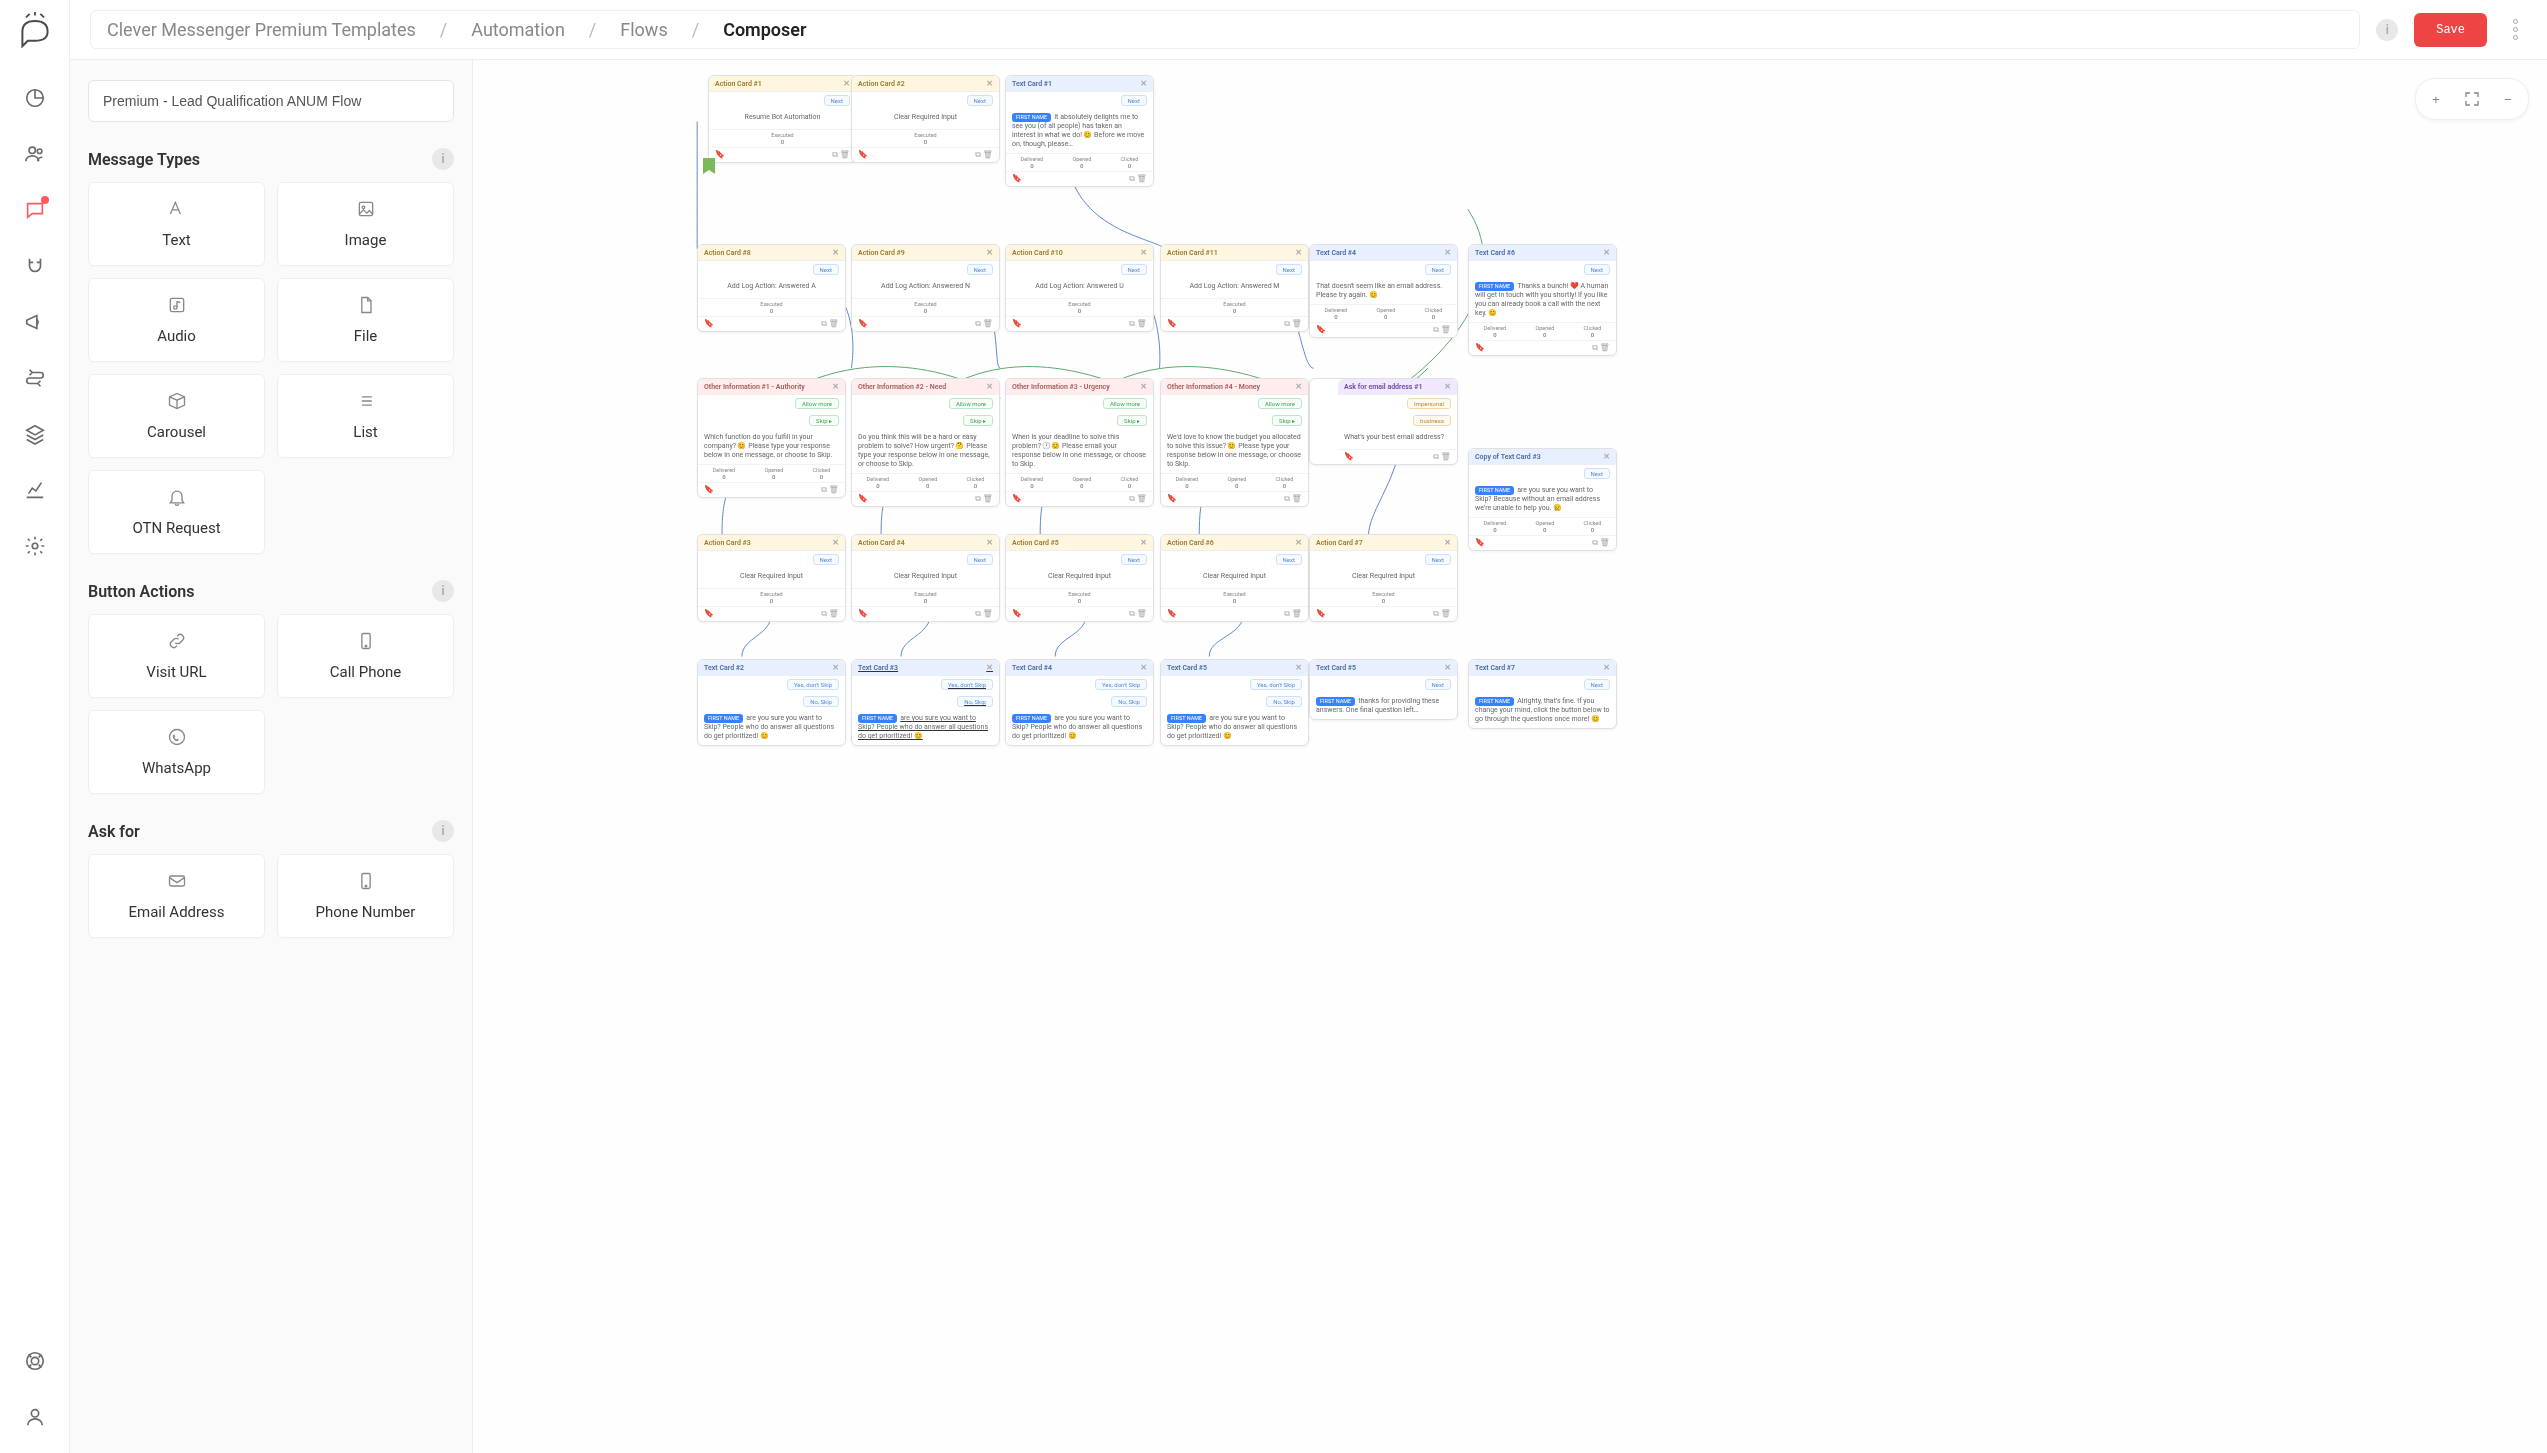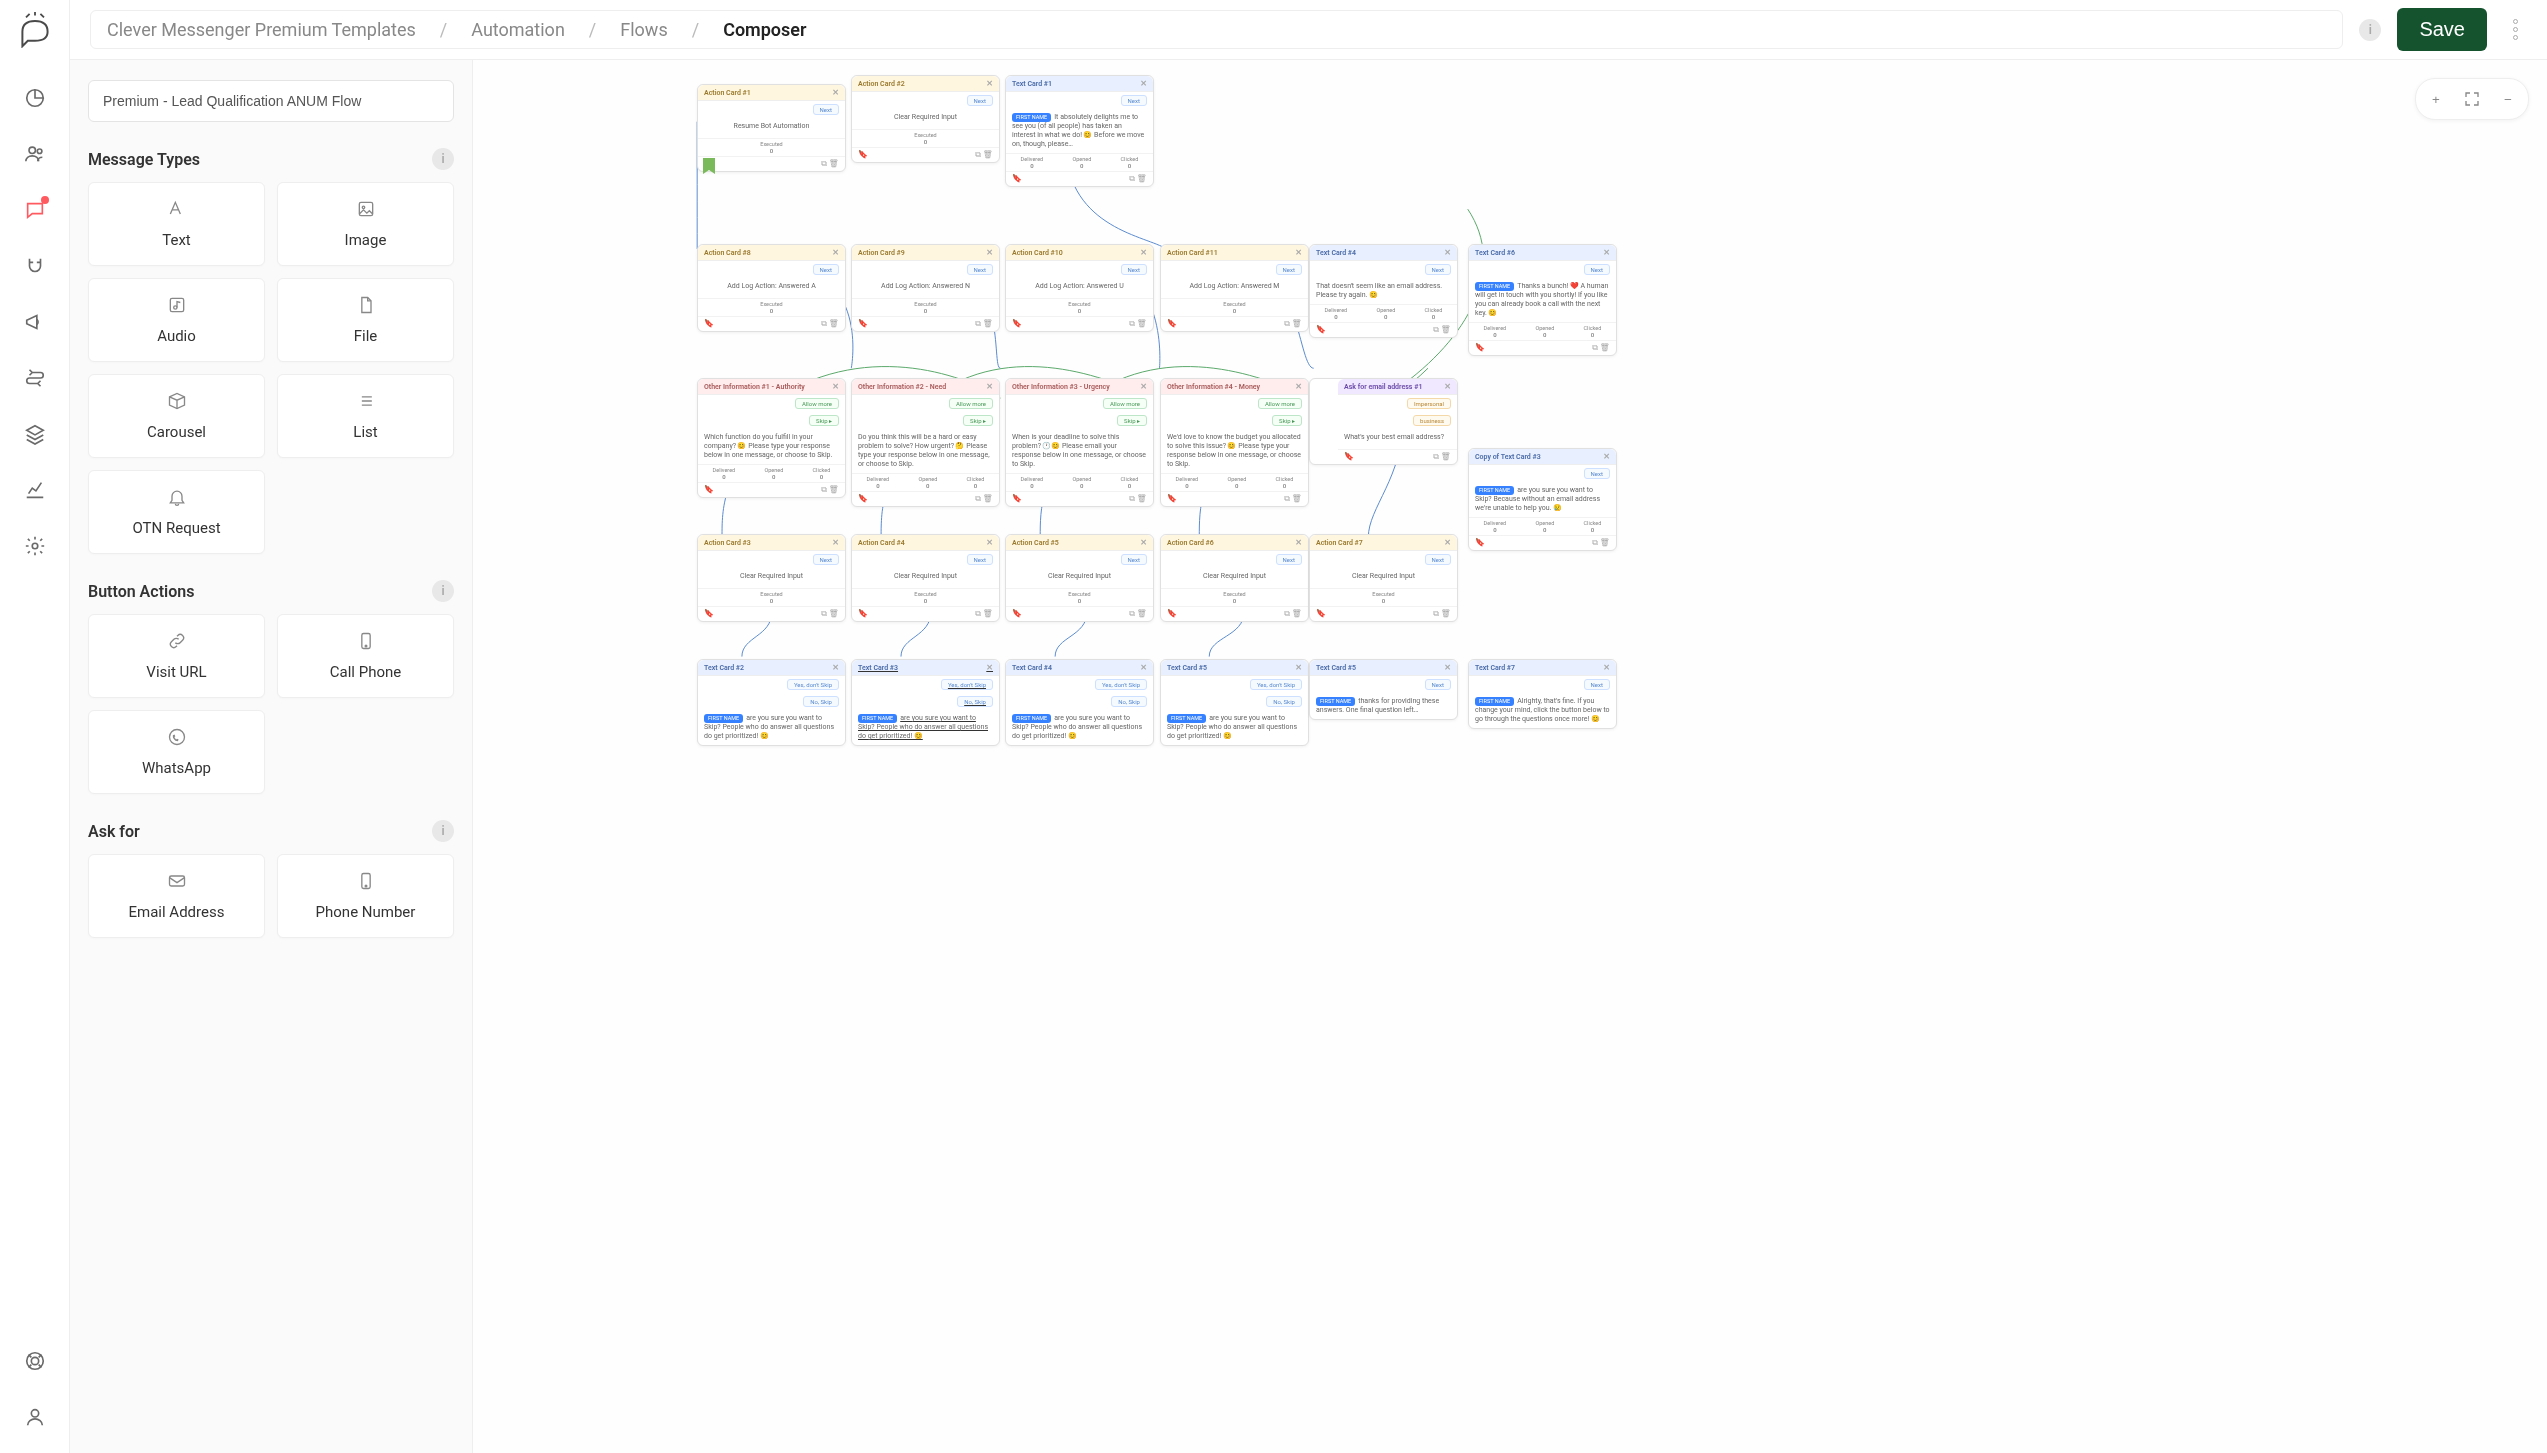--- a/index.html
+++ b/index.html
@@ -10,21 +10,21 @@
 .leftrail .navitem { width: 40px; height: 40px; display:flex; align-items:center; justify-content:center; margin-bottom: 16px; border-radius: 6px; cursor:pointer; color:#6a6a6a; position:relative; }
 .leftrail .spacer { flex:1; }
 .dot { position:absolute; top:6px; right:6px; width:8px; height:8px; background:#ff5a5f; border-radius:50%; }
 .main { flex:1; display:flex; flex-direction:column; }
 .topbar { height:60px; border-bottom:1px solid #eee; display:flex; align-items:center; padding:0 20px; gap:16px; background:#fff; }
 .breadcrumb { flex:1; display:flex; align-items:center; gap:24px; border:1px solid #eee; border-radius:6px; padding:8px 16px; background:#fff; font-size:18px; }
 .breadcrumb .crumb { color:#888; cursor:pointer; }
 .breadcrumb .crumb.active { color:#222; font-weight:600; }
 .breadcrumb .sep { color:#bbb; }
 .info-dot { width:22px; height:22px; border-radius:50%; background:#e8e8e8; color:#aaa; display:flex; align-items:center; justify-content:center; font-size:12px; font-weight:600; cursor:pointer; }
-.save-btn { background:#14532d; color:#fff; border:none; padding:10px 22px; border-radius:6px; font-size:20px; font-weight:500; cursor:pointer; }
+.save-btn { background:#ef4444; color:#fff; border:none; padding:10px 22px; border-radius:6px; font-size:12px; font-weight:500; cursor:pointer;font-family:Liberation Mono, monospace; }
 .more-btn { width:24px; height:30px; display:flex; flex-direction:column; align-items:center; justify-content:center; gap:3px; cursor:pointer; }
 .more-btn span { width:5px; height:5px; border:1px solid #aaa; border-radius:50%; }
 .workspace { flex:1; display:flex; overflow:hidden; }
 .palette { width:403px; background:#fafafa; border-right:1px solid #eee; padding:20px 18px; overflow-y:auto; }
 .flowname { width:100%; border:1px solid #e4e4e4; border-radius:6px; padding:12px 14px; font-size:14px; color:#555; background:#fff; }
 .section-title { display:flex; align-items:center; justify-content:space-between; margin-top:26px; margin-bottom:12px; }
 .section-title h3 { font-size:16px; font-weight:600; color:#333; }
 .palette-grid { display:grid; grid-template-columns:1fr 1fr; gap:12px; }
 .palette-item { background:#fff; border:1px solid #eee; border-radius:6px; padding:16px 8px; display:flex; flex-direction:column; align-items:center; gap:8px; cursor:pointer; box-shadow: 0 1px 2px rgba(0,0,0,0.02); }
 .palette-item .picon { color:#888; }
@@ -286,21 +286,21 @@
             <path d="M775 555 C775 580 740 580 740 600"></path>
             <path d="M935 360 C935 420 900 450 900 480"></path>
             <path d="M305 340 C400 280 500 320 530 340" stroke="#5aa86a"></path>
             <path d="M460 340 C540 280 640 320 680 340" stroke="#5aa86a"></path>
             <path d="M617 340 C700 280 800 320 840 340" stroke="#5aa86a"></path>
             <path d="M775 420 C850 380 920 350 960 310" stroke="#5aa86a"></path>
             <path d="M930 330 C1000 280 1040 210 1000 150" stroke="#5aa86a"></path>
           </g>
         </svg>
 
-        <div class="node action" style="left:224px; top:15px;margin-top:9px;">
+        <div class="node action" style="left:235px; top:15px;">
           <div class="nhead">
               <span>Action Card #1</span>
               <span class="nclose">✕</span>
             </div>
           <div class="pillrow">
               <span class="pill">Next</span>
             </div>
           <div class="nbody">Resume Bot Automation</div>
           <div class="nstats">
               <div class="stat">

